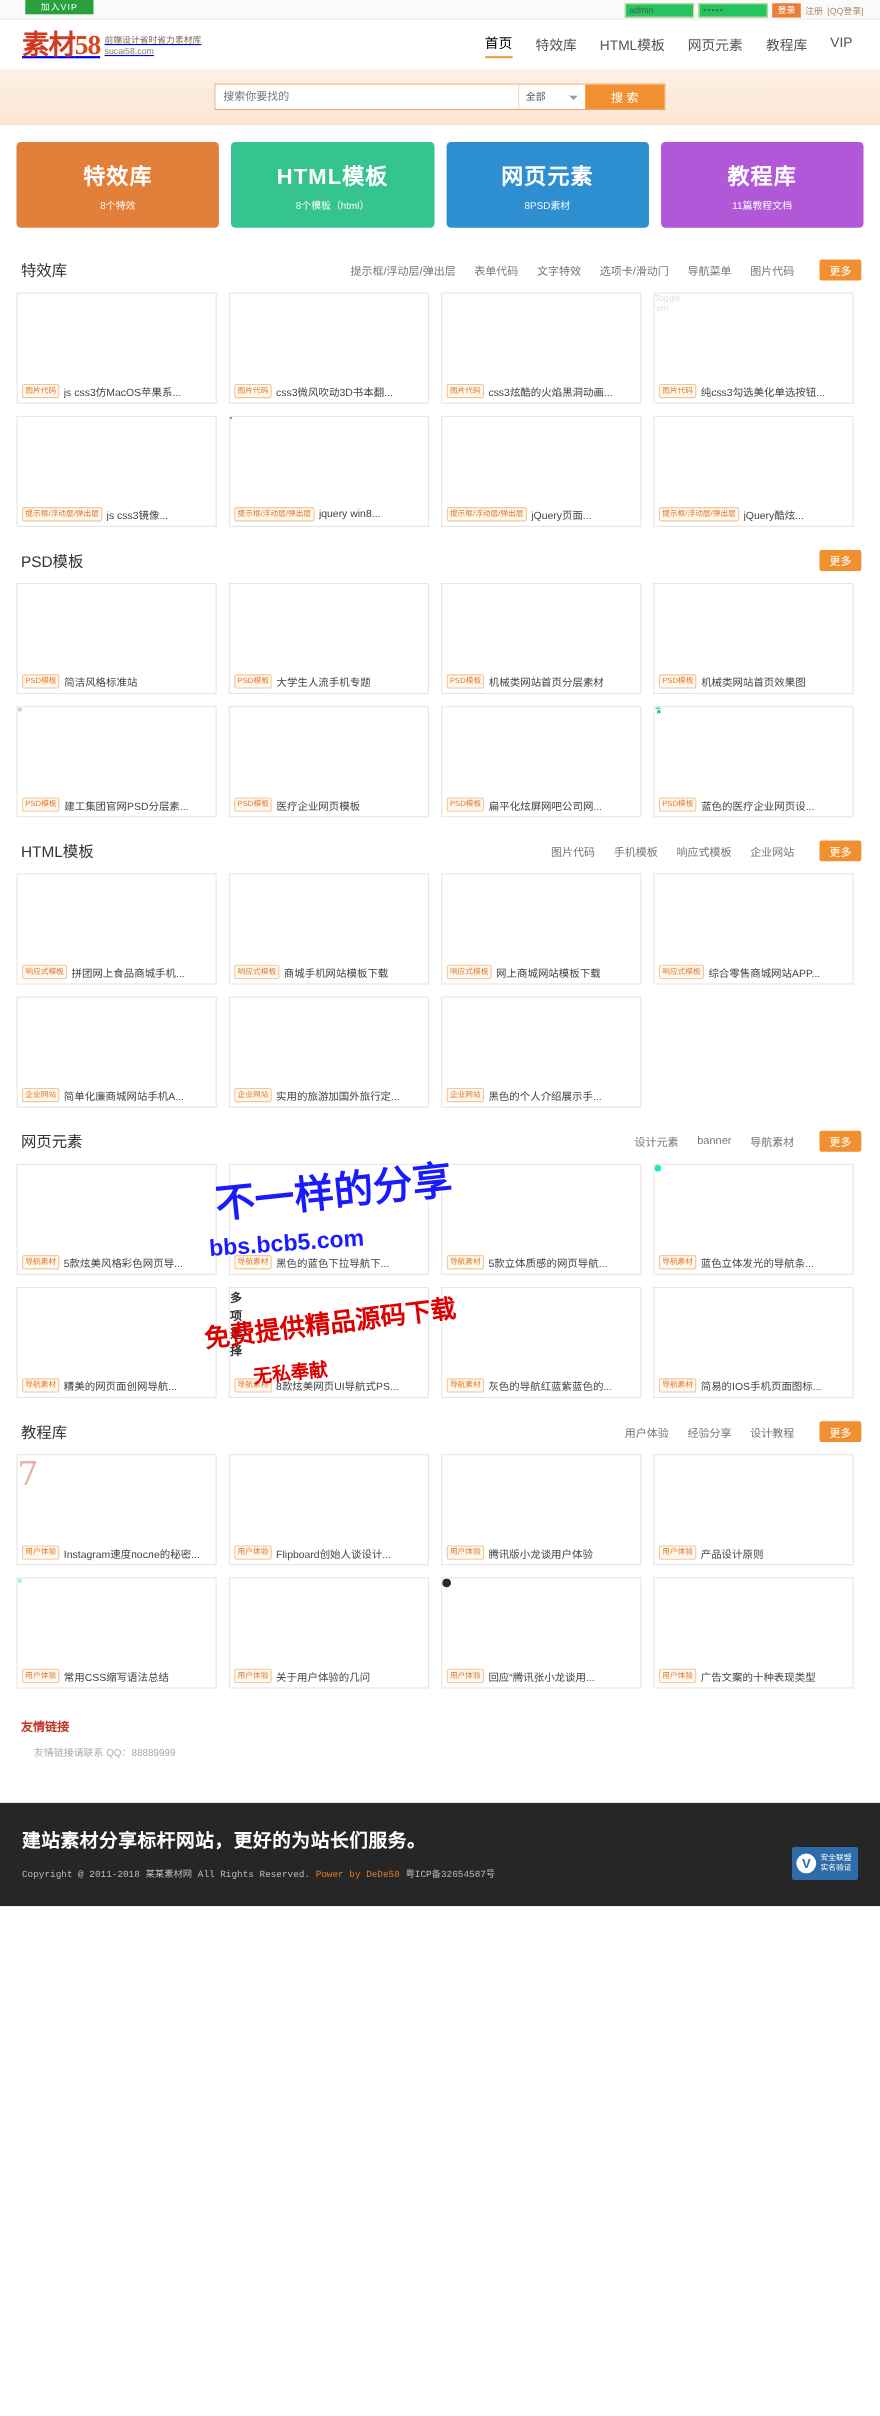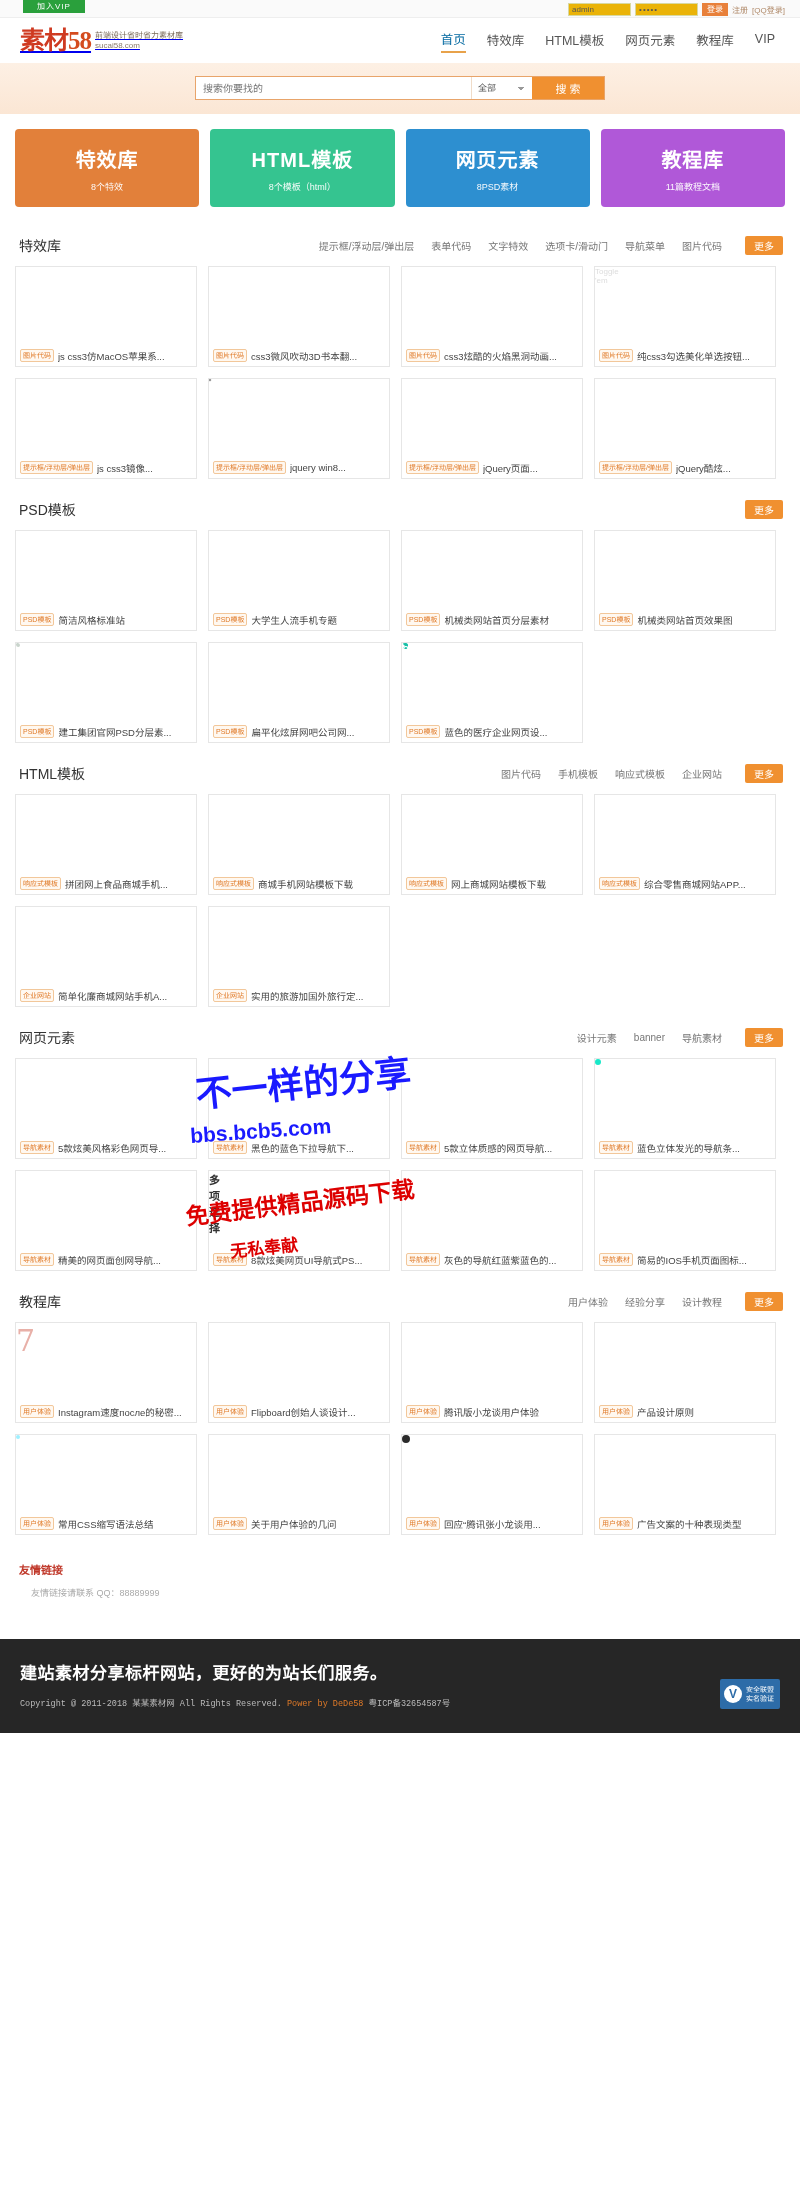--- a/index.html
+++ b/index.html
@@ -7,21 +7,21 @@
   html,body { width:800px; }
   body {
     font-family: "Liberation Sans", "DejaVu Sans", sans-serif;
     background:#fff; color:#333; font-size:12px; width:800px; overflow-x:hidden;
   }
   .wrap { width:770px; margin:0 auto; position:relative; }
 
   
   .topbar { height:18px; background:#fafafa; border-bottom:1px solid #eee; position:relative; }
   .topbar-inner { width:770px; margin:0 auto; display:flex; justify-content:flex-end; align-items:center; height:18px; gap:4px; }
-  .tb-input { width:63px; height:13px; border:1px solid #d8d8a0; background:#eab308; font-size:8px; padding:0 3px; color:#555; line-height:11px; }
+  .tb-input { width:63px; height:13px; border:1px solid #d8d8a0; background:#22c55e; font-size:8px; padding:0 3px; color:#555; line-height:11px; }
   .tb-input.pw { width:63px; letter-spacing:1px; }
   .tb-login { background:#e8803a; color:#fff; font-size:8px; border:none; padding:1px 5px; height:13px; line-height:11px; cursor:pointer; }
   .tb-link { font-size:8px; color:#b08a6a; text-decoration:none; }
 
   
   .vip-ribbon {
     position:absolute; left:23px; top:0; width:62px; height:13px;
     background:#2aa03c; color:#fff; font-size:8px; text-align:center;
     line-height:13px; letter-spacing:1px; z-index:5;
   }
@@ -31,21 +31,21 @@
   .header-inner { width:770px; margin:0 auto; display:flex; align-items:center; height:45px; }
   .logo { display:flex; align-items:flex-end; gap:4px; padding-left:5px; }
   .logo-mark { font-size:25px; font-weight:bold; color:#cf3a21; line-height:1;
       font-family:"DejaVu Sans","Liberation Sans",sans-serif; letter-spacing:-1px; }
   .logo-mark .num { color:#d44b1e;font-family:Liberation Serif, serif; }
   .logo-sub { display:flex; flex-direction:column; padding-bottom:2px; }
   .logo-sub .s1 { font-size:8px; color:#7a6a5a; line-height:10px; }
   .logo-sub .s2 { font-size:8px; color:#8a7a6a; line-height:10px; }
   .nav { margin-left:auto; display:flex; align-items:center; gap:21px; padding-right:10px; }
   .nav a { font-size:12.5px; color:#555; text-decoration:none; padding-bottom:3px; white-space:nowrap; }
-  .nav a.active { color:#0369a1; border-bottom:2px solid #e8a24a; }
+  .nav a.active { color:#000000; border-bottom:2px solid #e8a24a; }
 
   
   .searchband { background:linear-gradient(#fdf0e4,#fbe6d4); padding:13px 0 14px; }
   .searchbox { width:410px; margin:0 auto; display:flex; height:24px; border:1px solid #e8a46a; background:#fff; }
   .search-input { flex:1; border:none; outline:none; font-size:10px; padding:0 7px; color:#999; font-family:inherit; }
   .search-select { width:61px; border:none; border-left:1px solid #f0dcc8; background:#fff; font-size:9px; color:#555;
        outline:none; font-family:inherit; -webkit-appearance:none; appearance:none; padding-left:6px;
        background-image:linear-gradient(45deg,transparent 50%,#999 50%),linear-gradient(135deg,#999 50%,transparent 50%);
        background-position:calc(100% - 11px) 10px, calc(100% - 7px) 10px;
        background-size:4px 4px,4px 4px; background-repeat:no-repeat; }
@@ -406,20 +406,27 @@
        </span>
      </a>
           <a href="#" class="card">
        <span class="thumb"><span class="th chalk"></span></span>
        <span class="cap">
          <span class="badge">PSD模板</span>
          <span class="cap-t">建工集团官网PSD分层素...</span>
        </span>
      </a>
           <a href="#" class="card">
+       <span class="thumb"><span class="th redweb"></span></span>
+       <span class="cap">
+         <span class="badge">PSD模板</span>
+         <span class="cap-t">医疗企业网页模板</span>
+       </span>
+     </a>
+          <a href="#" class="card">
        <span class="thumb"><span class="th photog"></span></span>
        <span class="cap">
          <span class="badge">PSD模板</span>
          <span class="cap-t">扁平化炫屏网吧公司网...</span>
        </span>
      </a>
           <a href="#" class="card">
        <span class="thumb"><span class="th timer"></span></span>
        <span class="cap">
          <span class="badge">PSD模板</span>
@@ -473,20 +480,27 @@
        <span class="cap">
          <span class="badge">企业网站</span>
          <span class="cap-t">简单化廉商城网站手机A...</span>
        </span>
      </a>
           <a href="#" class="card">
        <span class="thumb"><span class="th slider"></span></span>
        <span class="cap">
          <span class="badge">企业网站</span>
          <span class="cap-t">实用的旅游加国外旅行定...</span>
+       </span>
+     </a>
+          <a href="#" class="card">
+       <span class="thumb"><span class="th food"></span></span>
+       <span class="cap">
+         <span class="badge">企业网站</span>
+         <span class="cap-t">黑色的个人介绍展示手...</span>
        </span>
      </a>
         </div>
       </div>
       <div class="section">
         <div class="sec-head">
        <div class="sec-title">网页元素</div>
        <div class="sec-tags">
          <a href="#">设计元素</a>
             <a href="#">banner</a>

